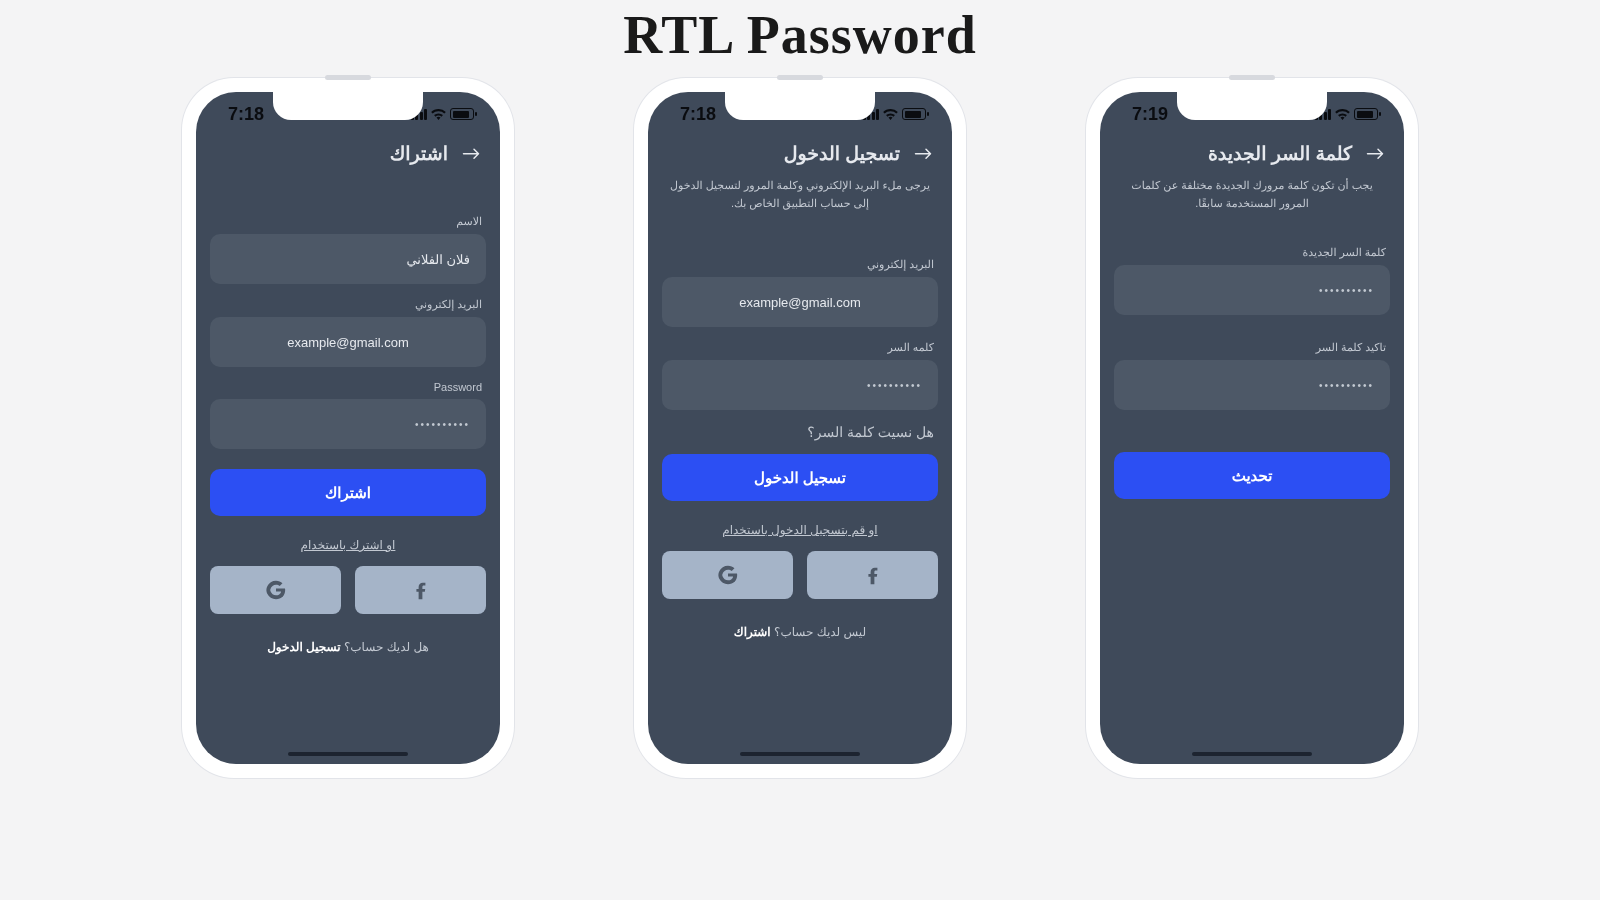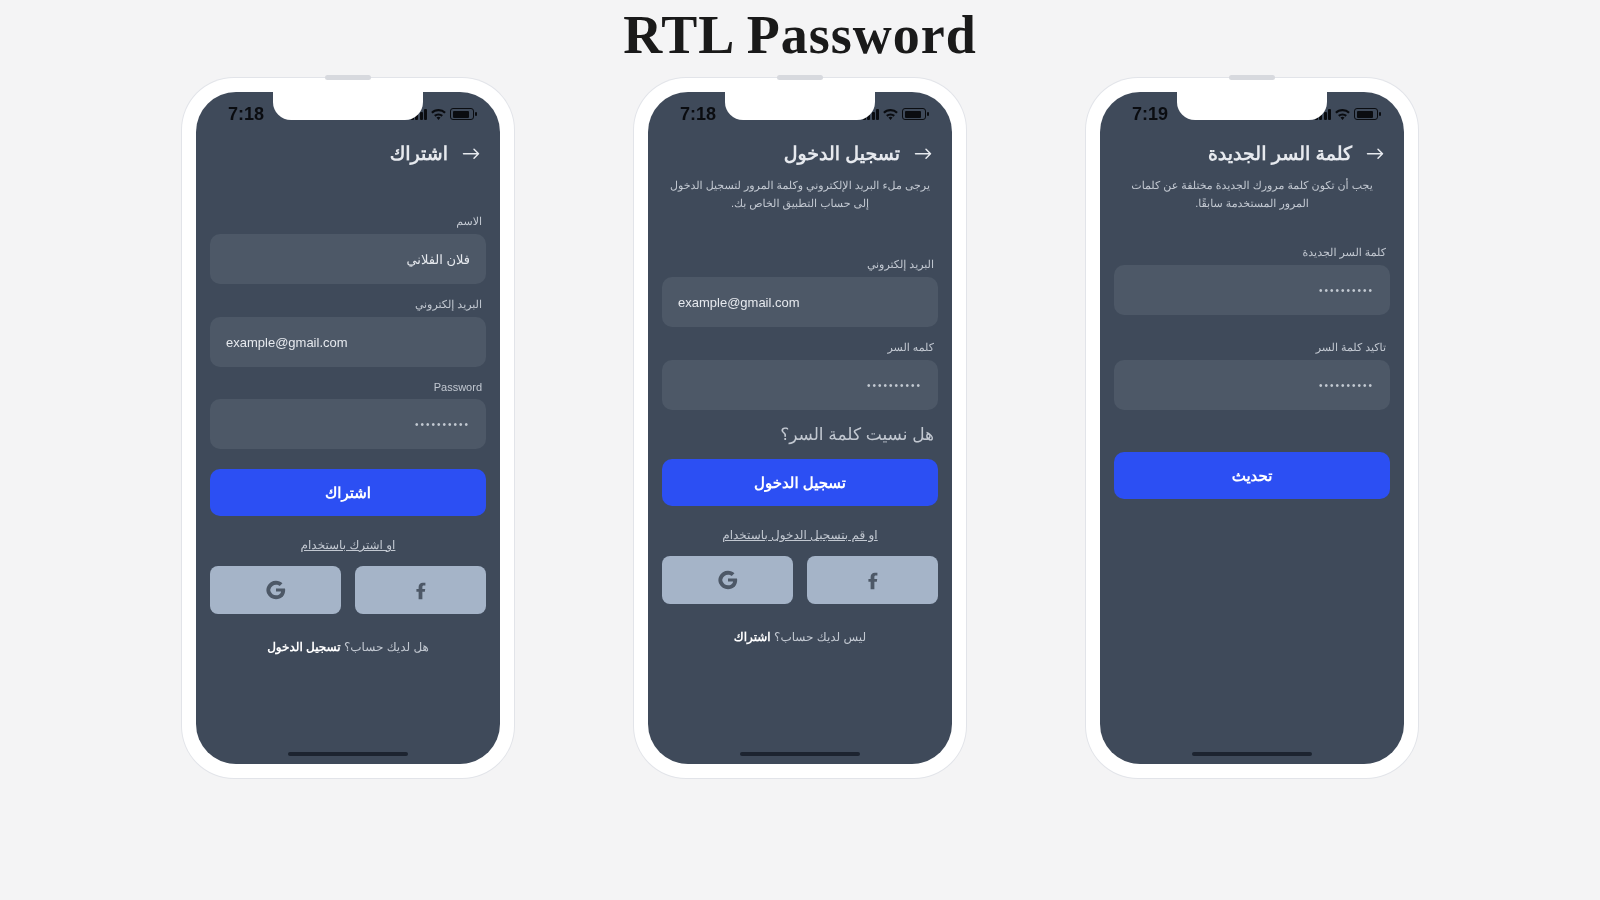--- a/index.html
+++ b/index.html
@@ -135,24 +135,24 @@
     background:var(--input-bg);
     border:none;
     border-radius:10px;
     color:var(--text-light);
     font-size:13px;
     padding:0 16px;
     text-align:right;
     outline:none;
     direction:rtl;
   }
-  .field-input.ltr-text{direction:ltr;text-align:left;margin-left:8px;}
+  .field-input.ltr-text{direction:ltr;text-align:center;margin-left:8px;}
   .field-input.dots{letter-spacing:2px;font-size:10px;color:var(--text-dim);}
   .link-small{
-    font-size:17px;
+    font-size:14px;
     color:var(--text-dim);
     padding:14px 4px;
     text-align:right;
     cursor:pointer;
   }
   .primary-btn{
     width:100%;
     height:47px;
     background:var(--primary);
     color:#fff;

